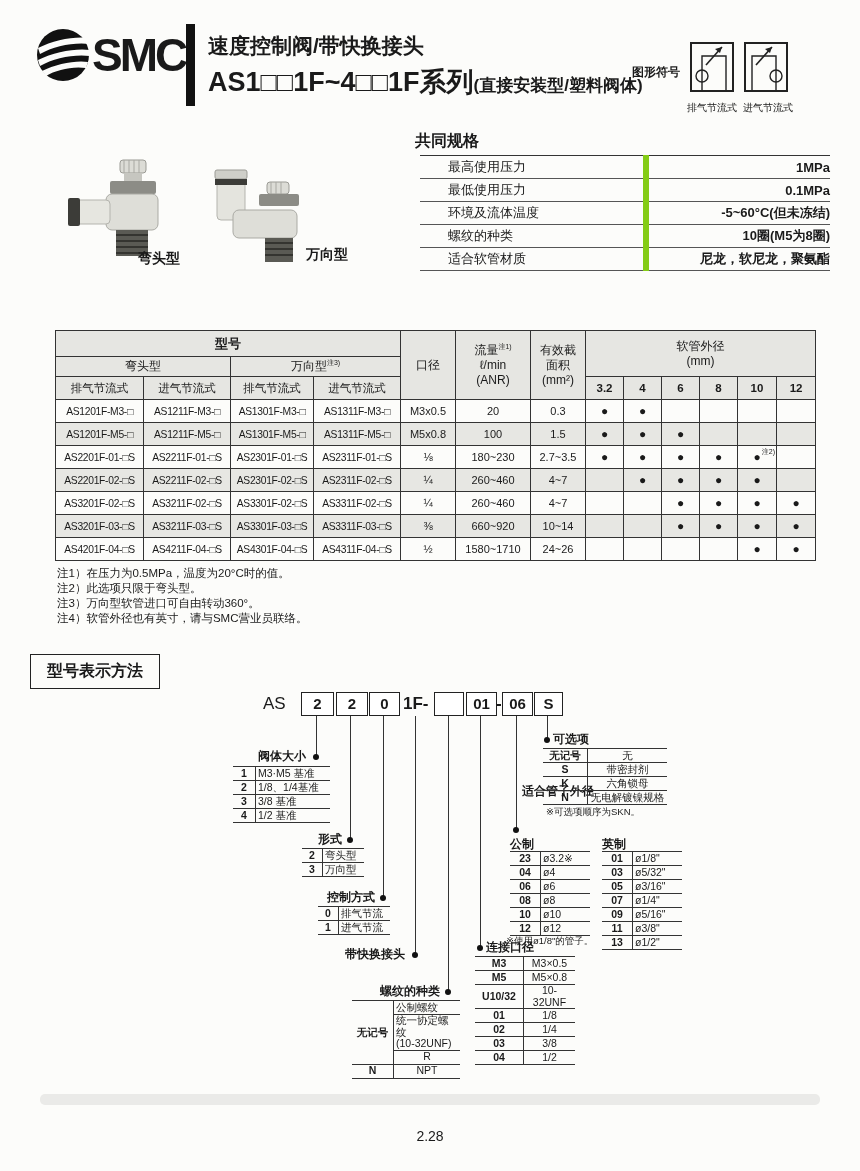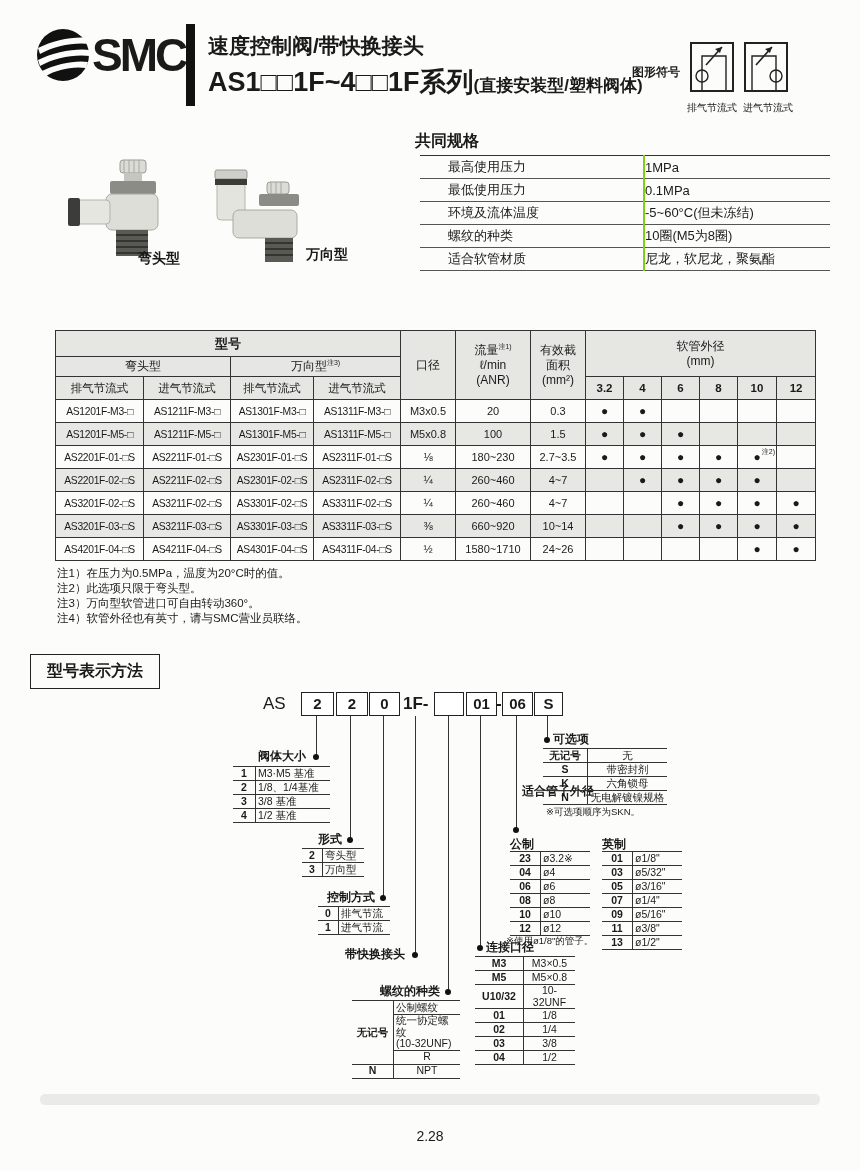--- a/index.html
+++ b/index.html
@@ -11,22 +11,22 @@
   .vbar{width:9px;background:#111;}
   .t1{font-size:21px;font-weight:bold;}
   .t2{font-size:27px;font-weight:bold;white-space:nowrap;}
   .t2 .sub{font-size:17px;}
   .symlabel{font-size:12px;font-weight:bold;margin-top:34px;}
   .symcap{font-size:10px;}
   
   .cs-title{font-size:16px;font-weight:bold;}
   table.cs{border-collapse:collapse;width:410px;border-top:1.5px solid #333;border-bottom:1.5px solid #333;}
   table.cs td{border-bottom:1px solid #555;font-size:13px;height:22px;padding:0;}
-  table.cs td.l{width:195px;padding-left:28px;border-right:2px solid #84cc16;font-family:Liberation Mono, monospace;}
-  table.cs td.v{text-align:left;font-weight:normal;}
+  table.cs td.l{width:195px;padding-left:28px;border-right:6px solid #84cc16;font-family:Liberation Mono, monospace;}
+  table.cs td.v{text-align:right;font-weight:bold;}
   
   table.mt{border-collapse:collapse;table-layout:fixed;width:760px;}
   table.mt th,table.mt td{border:1px solid #333;padding:0;text-align:center;overflow:hidden;}
   table.mt th{background:#e6e6e2;font-weight:normal;}
   .mt .hb{font-size:13px;font-weight:bold;}
   .mt .hs{font-size:11.5px;}
   .mt .hm{font-size:12px;line-height:1.25;}
   .mt td{font-size:11px;height:22px;}
   .mt td.model{font-size:10.3px;letter-spacing:-0.3px;}
   .mt tr.alt td{background:#e7e7e3;}

